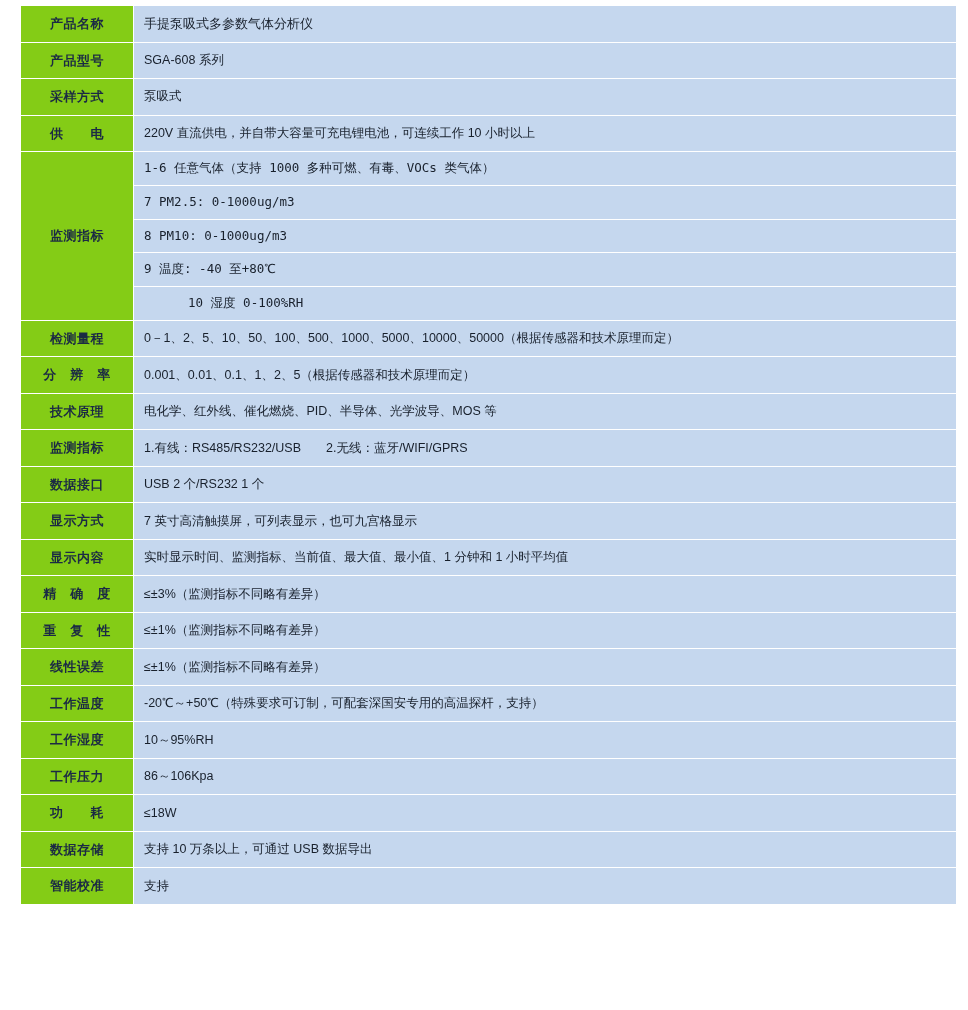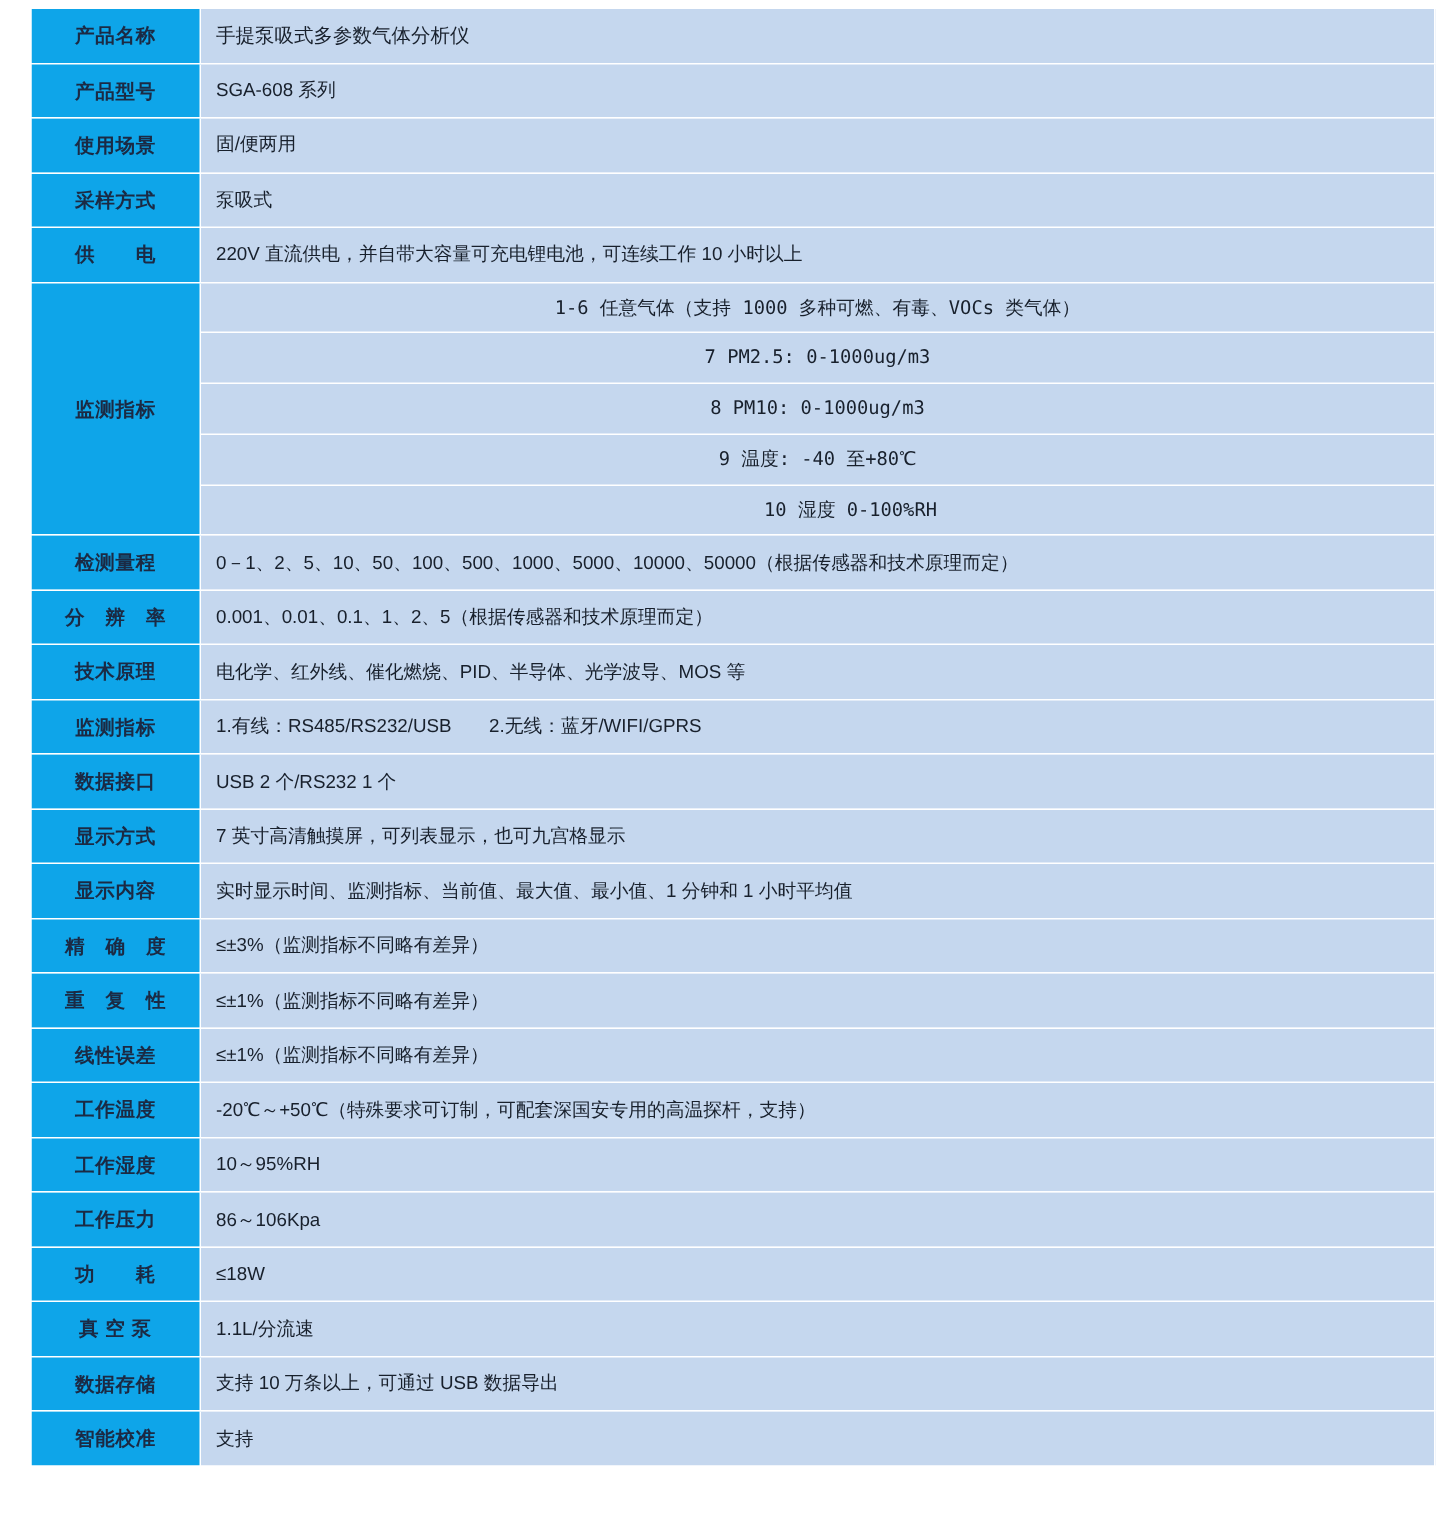--- a/index.html
+++ b/index.html
@@ -19,21 +19,21 @@
   }
   .spec-table col.label-col { width: 113px; }
   .spec-table col.value-col { width: 823px; }
   .spec-table td {
     border: 1px solid #ffffff;
     vertical-align: middle;
     font-size: 13px;
     line-height: 1.5;
   }
   td.label {
-    background: #0ea5e9;
+    background: #84cc16;
     color: #1b2a44;
     font-weight: bold;
     text-align: center;
     padding: 8px 4px;
     letter-spacing: 0.5px;
   }
   td.value {
     background: #c5d7ee;
     color: #18202c;
     padding: 8px 10px;
@@ -52,42 +52,38 @@
   }
   .sub-list li {
     background: #c5d7ee;
     border-bottom: 1px solid #ffffff;
     padding: 7px 10px;
     font-family: "DejaVu Sans Mono", "Liberation Mono", monospace;
     font-size: 12.5px;
     color: #18202c;
   }
   .sub-list li:last-child { border-bottom: none; margin-left: 44px; }
-  td.nested { padding: 0; background: #c5d7ee; text-align: center; }
+  td.nested { padding: 0; background: #c5d7ee; }
 </style>
 </head>
 <body>
 
 <table class="spec-table">
   <colgroup>
     <col class="label-col">
     <col class="value-col">
   </colgroup>
   <tbody>
     <tr>
       <td class="label">产品名称</td>
       <td class="value cjk">手提泵吸式多参数气体分析仪</td>
     </tr>
     <tr>
       <td class="label">产品型号</td>
       <td class="value">SGA-608 系列</td>
-    </tr>
-    <tr>
-      <td class="label">使用场景</td>
-      <td class="value">固/便两用</td>
     </tr>
     <tr>
       <td class="label">采样方式</td>
       <td class="value">泵吸式</td>
     </tr>
     <tr>
       <td class="label">供　　电</td>
       <td class="value">220V 直流供电，并自带大容量可充电锂电池，可连续工作 10 小时以上</td>
     </tr>
     <tr>
@@ -152,24 +148,20 @@
     </tr>
     <tr>
       <td class="label">工作压力</td>
       <td class="value">86～106Kpa</td>
     </tr>
     <tr>
       <td class="label">功　　耗</td>
       <td class="value">≤18W</td>
     </tr>
     <tr>
-      <td class="label">真 空 泵</td>
-      <td class="value">1.1L/分流速</td>
-    </tr>
-    <tr>
       <td class="label">数据存储</td>
       <td class="value">支持 10 万条以上，可通过 USB 数据导出</td>
     </tr>
     <tr>
       <td class="label">智能校准</td>
       <td class="value">支持</td>
     </tr>
 
   </tbody>
 </table>

